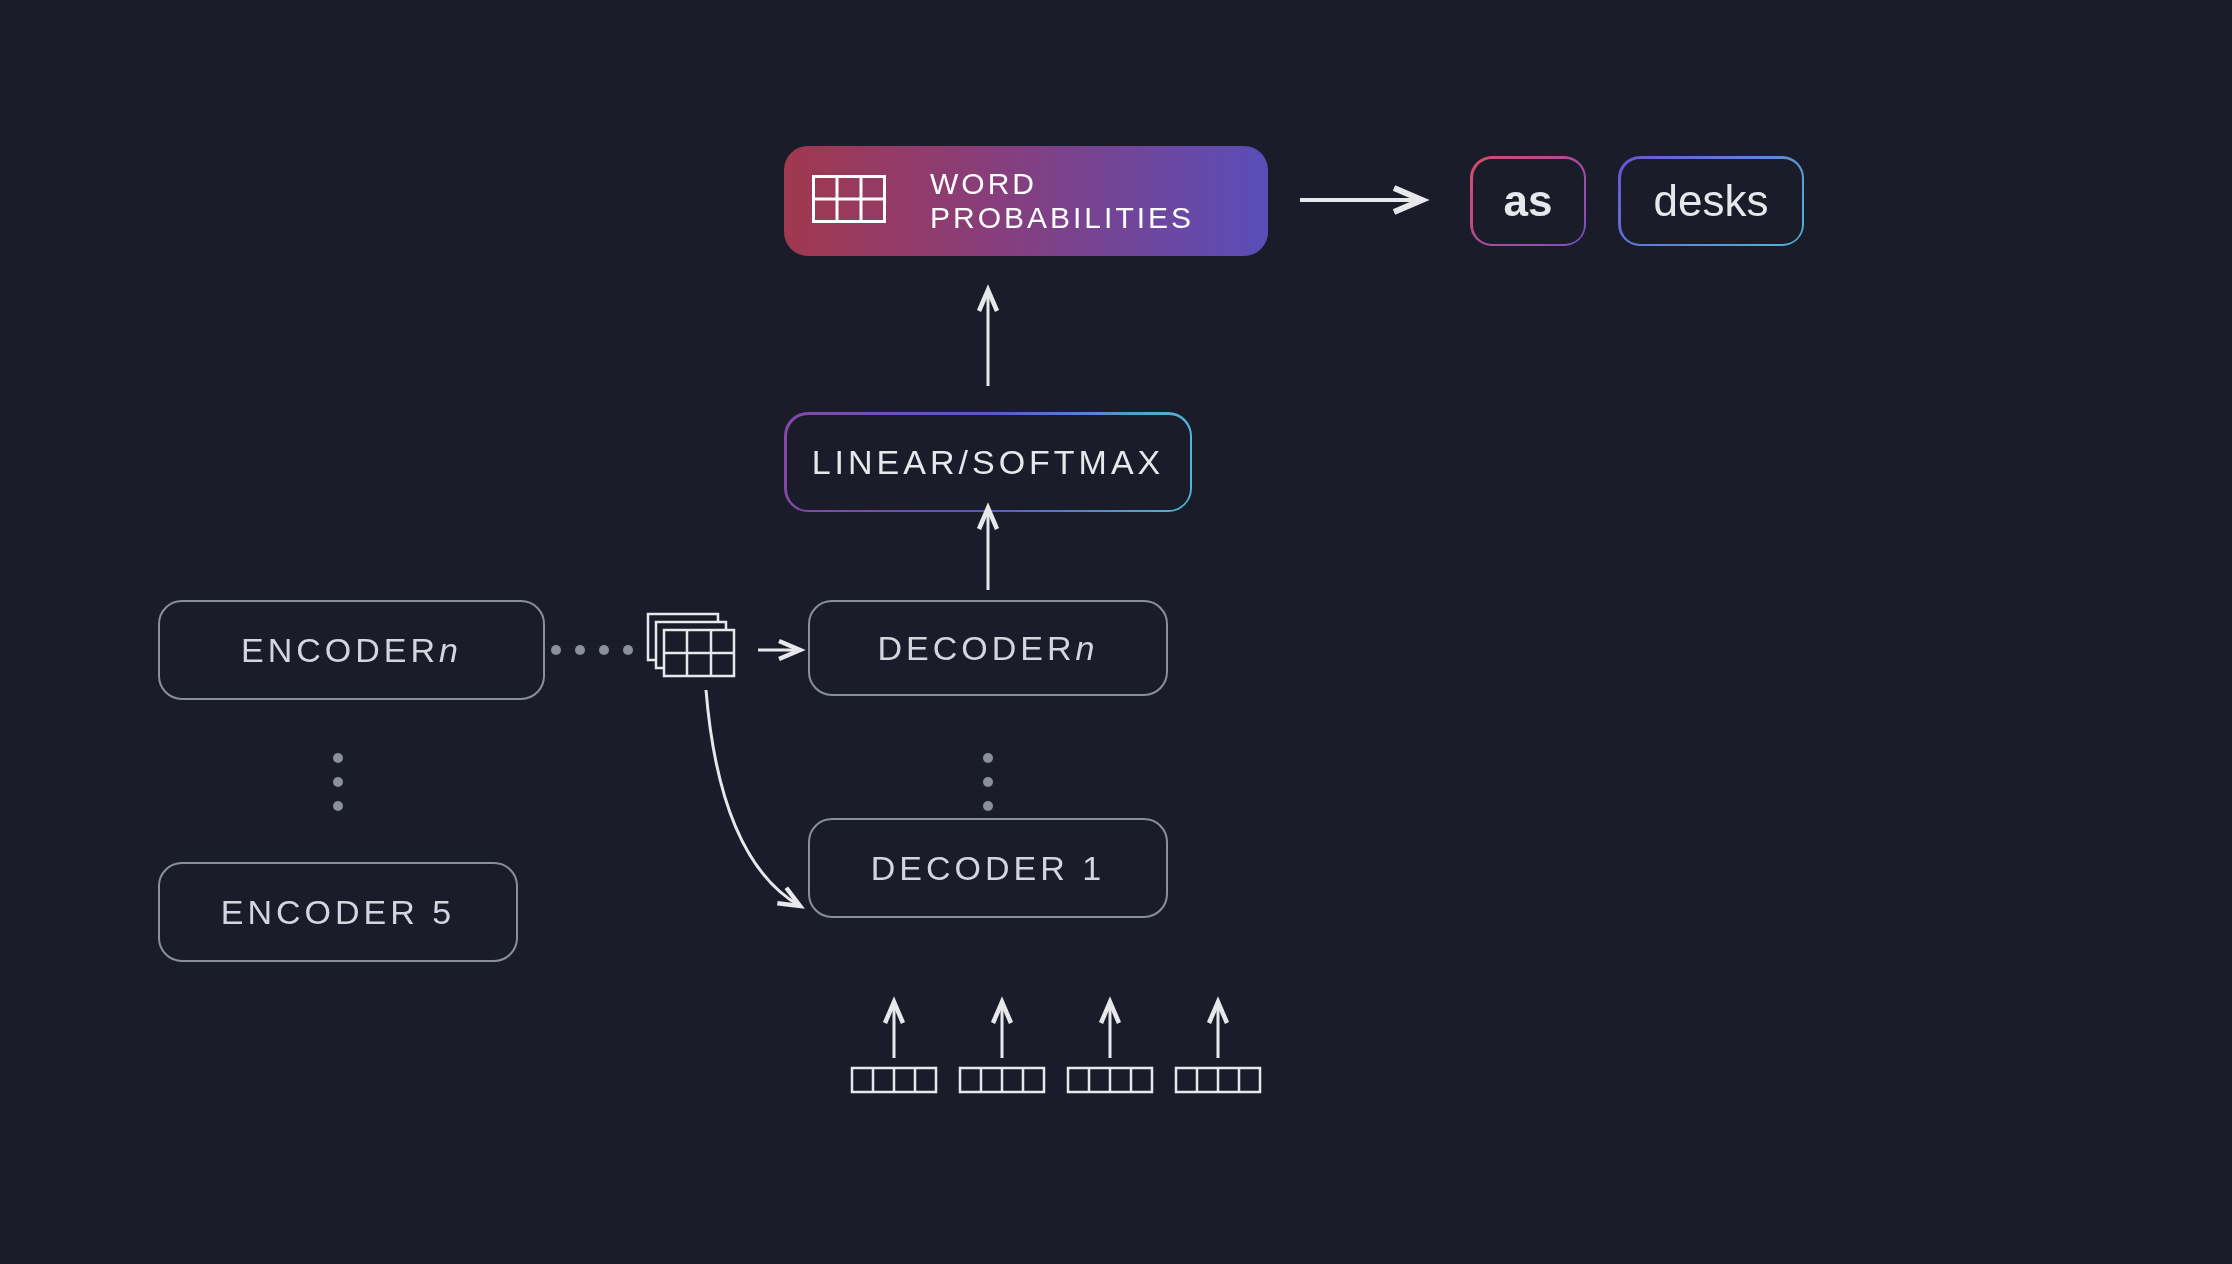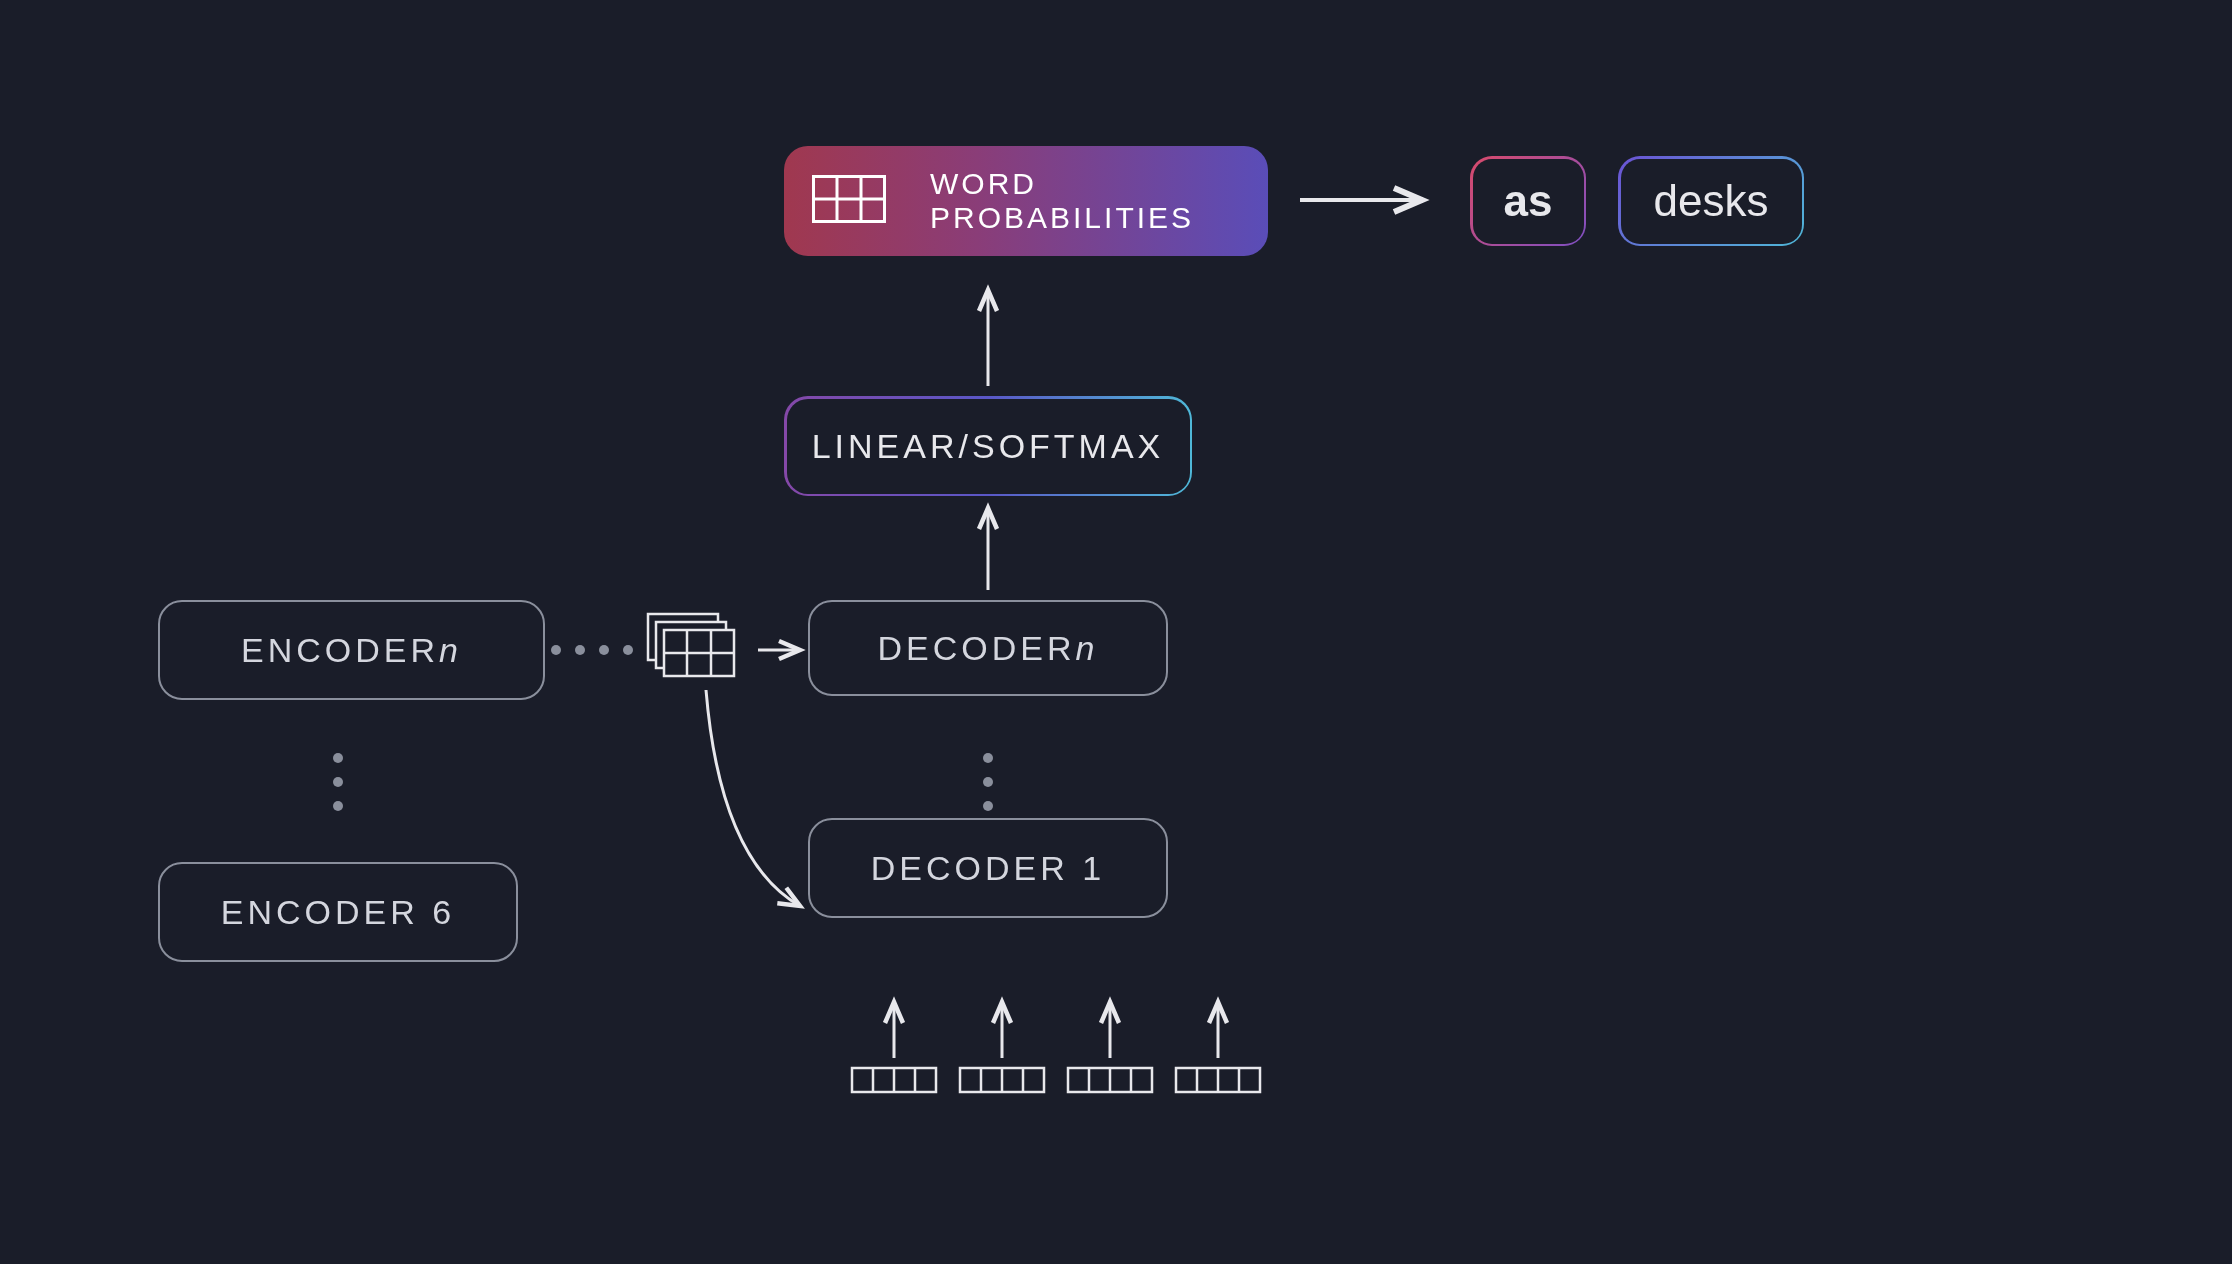--- a/index.html
+++ b/index.html
@@ -23,20 +23,21 @@
     color: #d4d6de;
   }
   .box-gradient-border {
     position: absolute;
     border-radius: 24px;
     display: flex;
     align-items: center;
     justify-content: flex-end;
     padding: 2.5px;
     background: linear-gradient(90deg, #8548a8 0%, #5a57c7 50%, #4fb8d8 100%);
+    margin-top: 16px;
   }
   .box-gradient-border .inner {
     background: #1a1d29;
     border-radius: 21px;
     width: 100%;
     height: 100%;
     display: flex;
     align-items: center;
     justify-content: center;
     font-size: 34px;
@@ -92,21 +93,21 @@
 </style>
 </head>
 <body>
 
 <div class="box" style="left:158px; top:600px; width:387px; height:100px;">
   <span>ENCODER </span>
   <span class="italic">n</span>
 </div>
 
 <div class="box" style="left:158px; top:862px; width:360px; height:100px;">
-  <span>ENCODER 6</span>
+  <span>ENCODER 5</span>
 </div>
 
 <div class="box" style="left:808px; top:600px; width:360px; height:96px;">
   <span>DECODER </span>
   <span class="italic">n</span>
 </div>
 
 <div class="box" style="left:808px; top:818px; width:360px; height:100px;">
   <span>DECODER 1</span>
 </div>

